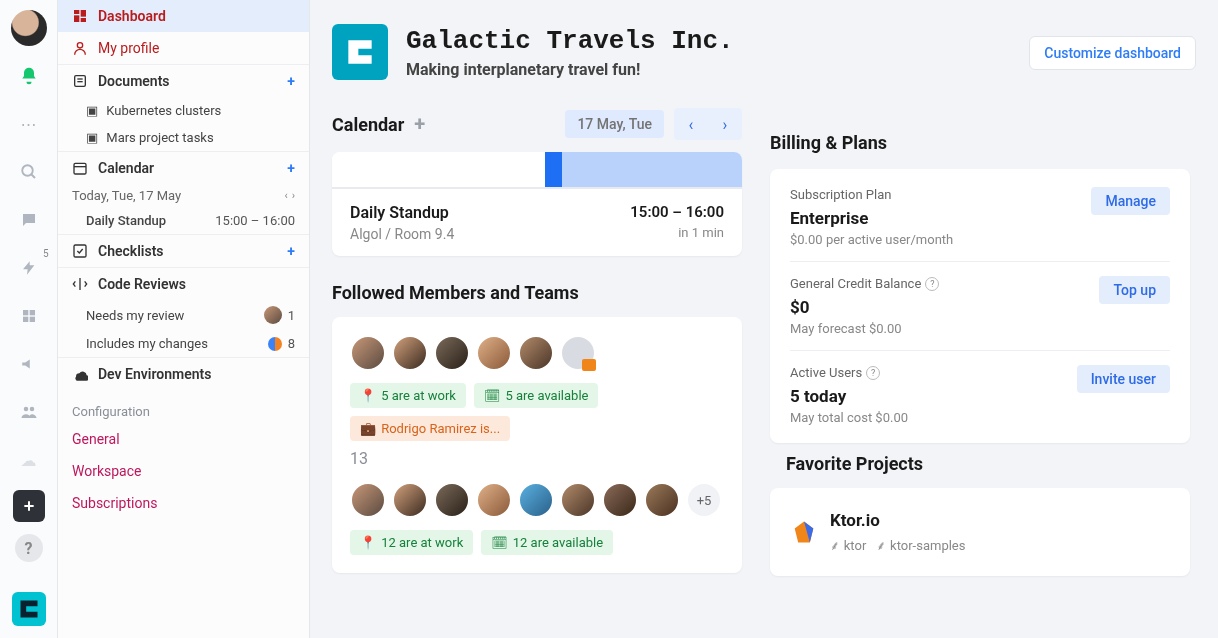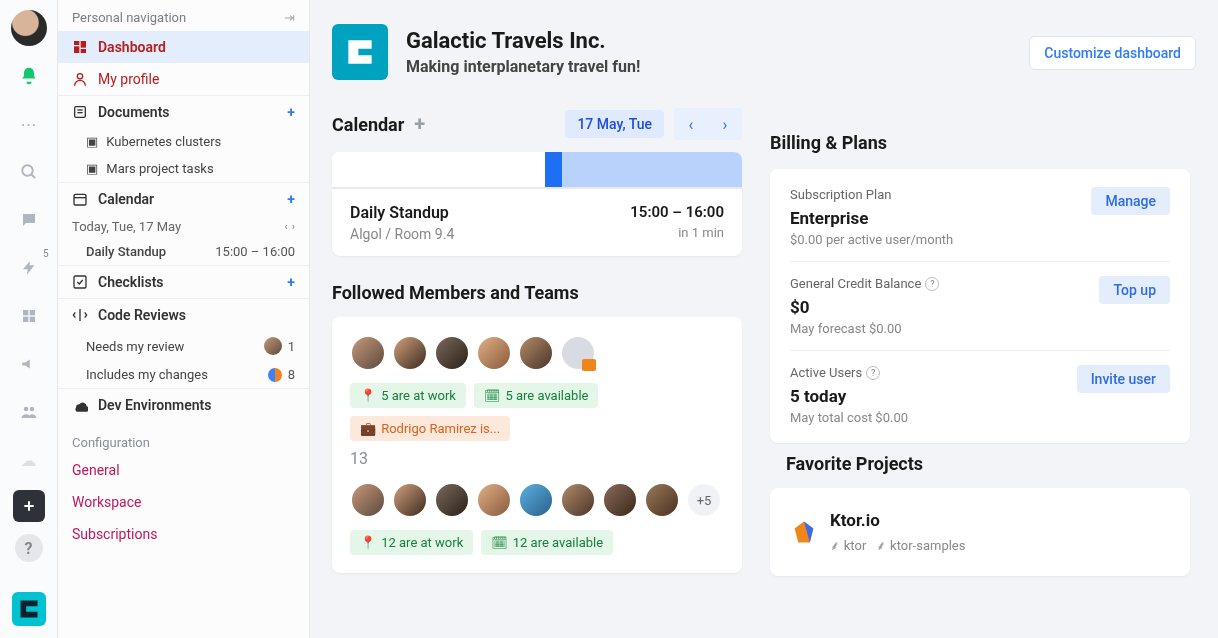--- a/index.html
+++ b/index.html
@@ -21,26 +21,26 @@
 .sb-sub .right { display:flex; align-items:center; gap:6px; color:#555; }
 .sb-meta { padding:4px 14px; color:#666; font-size:13px; display:flex; align-items:center; justify-content:space-between; }
 .sb-config-title { padding: 14px 14px 4px; color:#8a8f97; font-size:13px; }
 .sb-config { padding: 8px 14px; cursor:pointer; color:#be185d; }
 .plus { color:#2e7cf6; font-weight:700; cursor:pointer; }
 .main { flex:1; padding: 24px 28px 0 22px; overflow:auto; display:flex; gap:28px; }
 .col-left { flex:1; min-width:0; }
 .col-right { width:420px; }
 .hdr { display:flex; align-items:center; gap:18px; margin-bottom:28px; }
 .logo { width:56px; height:56px; background:#00a3bf; border-radius:6px; display:flex; align-items:center; justify-content:center; }
-.title { font-size:22px; font-weight:700; }
+.title { font-size:26px; font-weight:700;font-family:Liberation Mono, monospace; }
 .subtitle { font-size:16px; color:#444; margin-top:4px;font-weight:bold; }
 .customize { position:absolute; right:22px; top:36px; background:#fff; border:1px solid #e1e5eb; color:#2e7cf6; padding:8px 14px; border-radius:6px; cursor:pointer; font-size:14px; font-weight:500; }
 .sec-head { display:flex; align-items:center; justify-content:space-between; margin-bottom:12px; }
 .sec-title { font-size:18px; font-weight:700; display:flex; align-items:center; gap:10px; }
-.date-pill { background:#dfeafe; color:#1d4ed8; padding:6px 12px; border-radius:4px; font-size:14px; font-weight:500; }
+.date-pill { background:#dfeafe; color:#737373; padding:6px 12px; border-radius:4px; font-size:14px; font-weight:500; }
 .nav-arrows { display:flex; gap:0; }
 .nav-arrow { width:34px; height:32px; background:#e9f0fd; display:flex; align-items:center; justify-content:center; color:#2e6be6; cursor:pointer; }
 .nav-arrow:first-child { border-radius:4px 0 0 4px; }
 .nav-arrow:last-child { border-radius:0 4px 4px 0; }
 .cal-card { background:#fff; border-radius:8px; box-shadow:0 1px 2px rgba(0,0,0,.05); overflow:hidden; margin-bottom:26px; }
 .cal-bar { height:36px; background:linear-gradient(to right, #fff 0, #fff 52%, #1f6ff5 52%, #1f6ff5 56%, #b9d2fb 56%, #b9d2fb 100%); border-bottom:1px solid #e8eaef; }
 .cal-event { display:flex; justify-content:space-between; padding:14px 18px; border-top:1px solid #e8eaef; }
 .cal-event .name { font-weight:600; font-size:16px; }
 .cal-event .loc { color:#888; font-size:14px; margin-top:4px; }
 .cal-event .time { font-weight:600; font-size:15px; text-align:right; }
@@ -129,24 +129,20 @@
   <div class="rail-item" style="background:#e5e7eb;border-radius:50%;width:28px;height:28px;font-weight:700;color:#888">?</div>
   <div class="brand">
     <svg width="34" height="34" viewBox="0 0 24 24">
         <rect width="24" height="24" rx="4" fill="#00c2d1"></rect>
         <path d="M6 6h12v4h-8v4h8v4H6V6z" fill="#0a2230"></path>
       </svg>
   </div>
 </div>
 
 <div class="sidebar">
-  <div class="sb-head">
-    <span>Personal navigation</span>
-    <span style="color:#aaa">⇥</span>
-  </div>
   <div class="sb-item active">
     <svg width="16" height="16" viewBox="0 0 24 24" fill="currentColor">
         <rect x="3" y="3" width="8" height="6"></rect>
         <rect x="13" y="3" width="8" height="10"></rect>
         <rect x="3" y="11" width="8" height="10"></rect>
         <rect x="13" y="15" width="8" height="6"></rect>
       </svg>
     <span>Dashboard</span>
   </div>
   <div class="sb-item">

